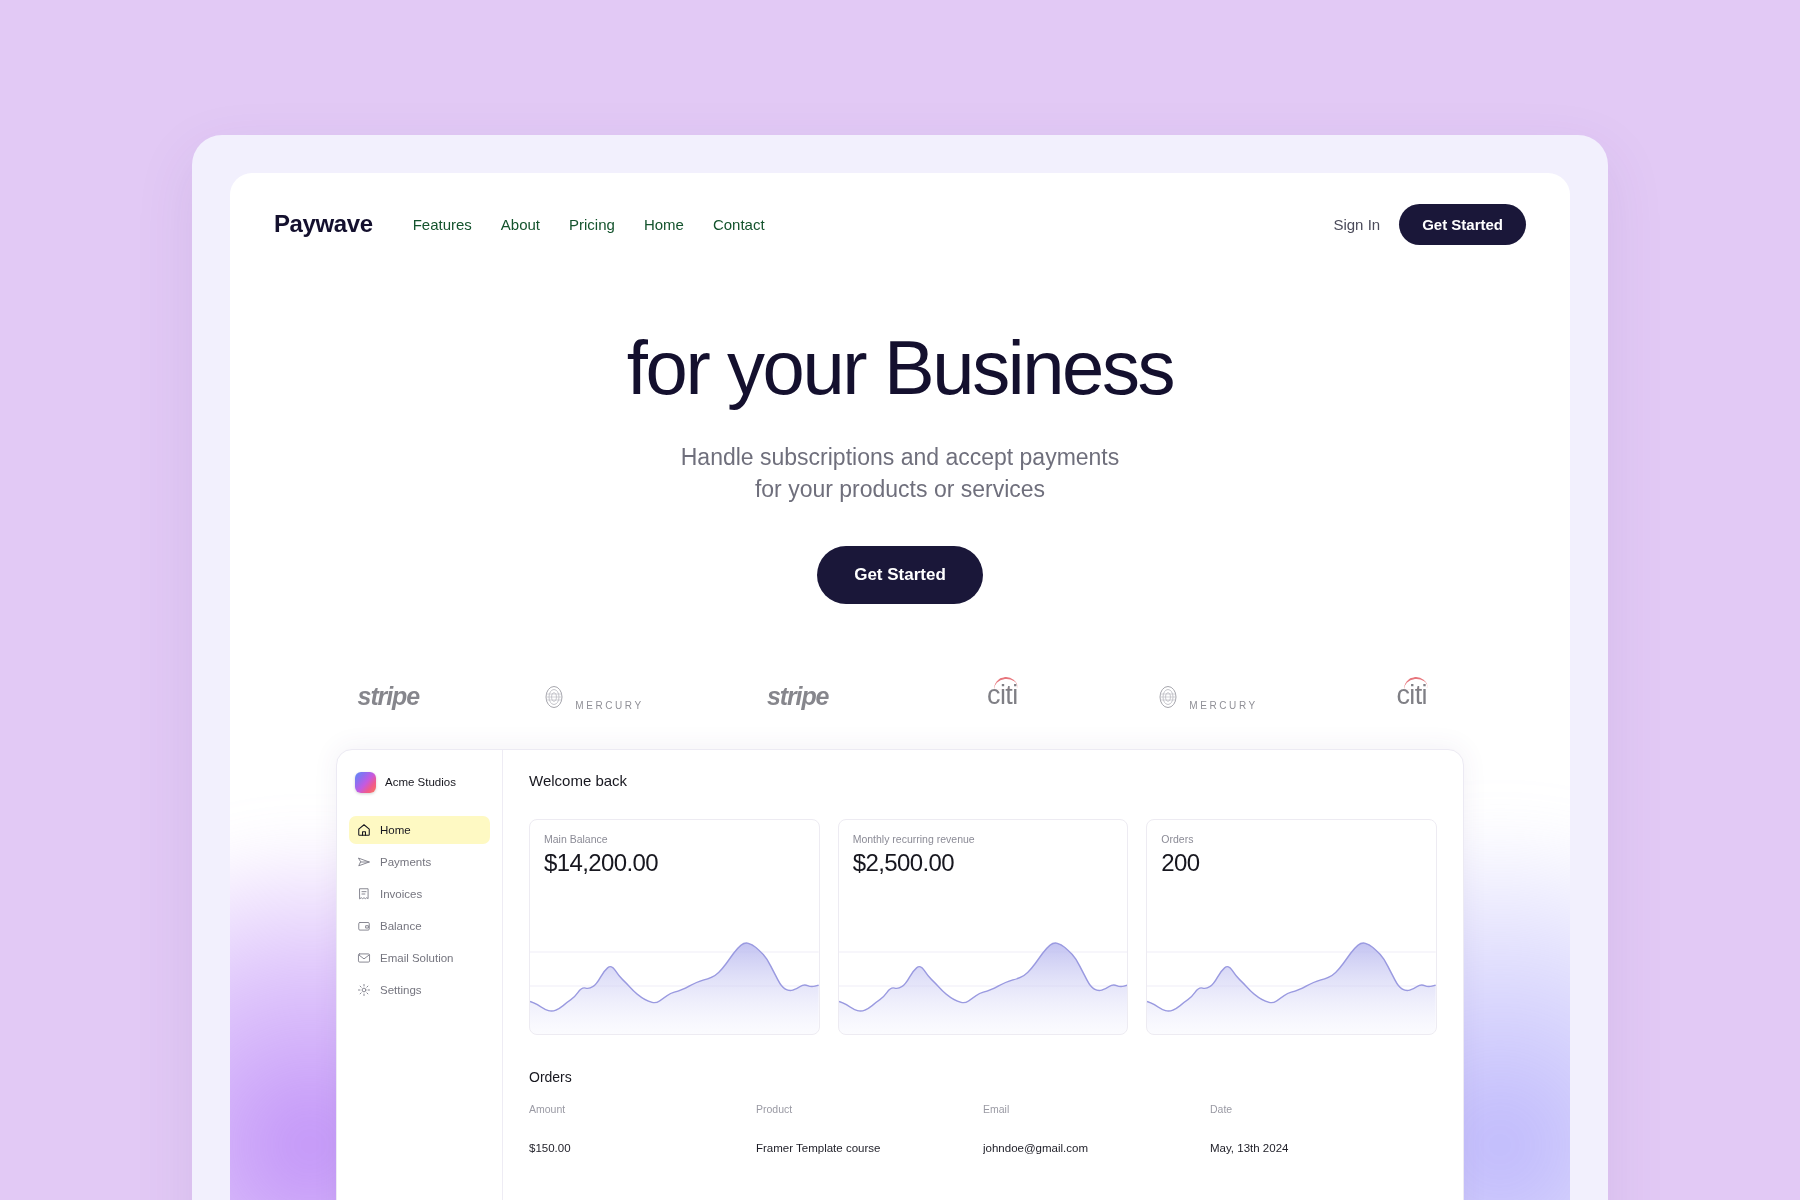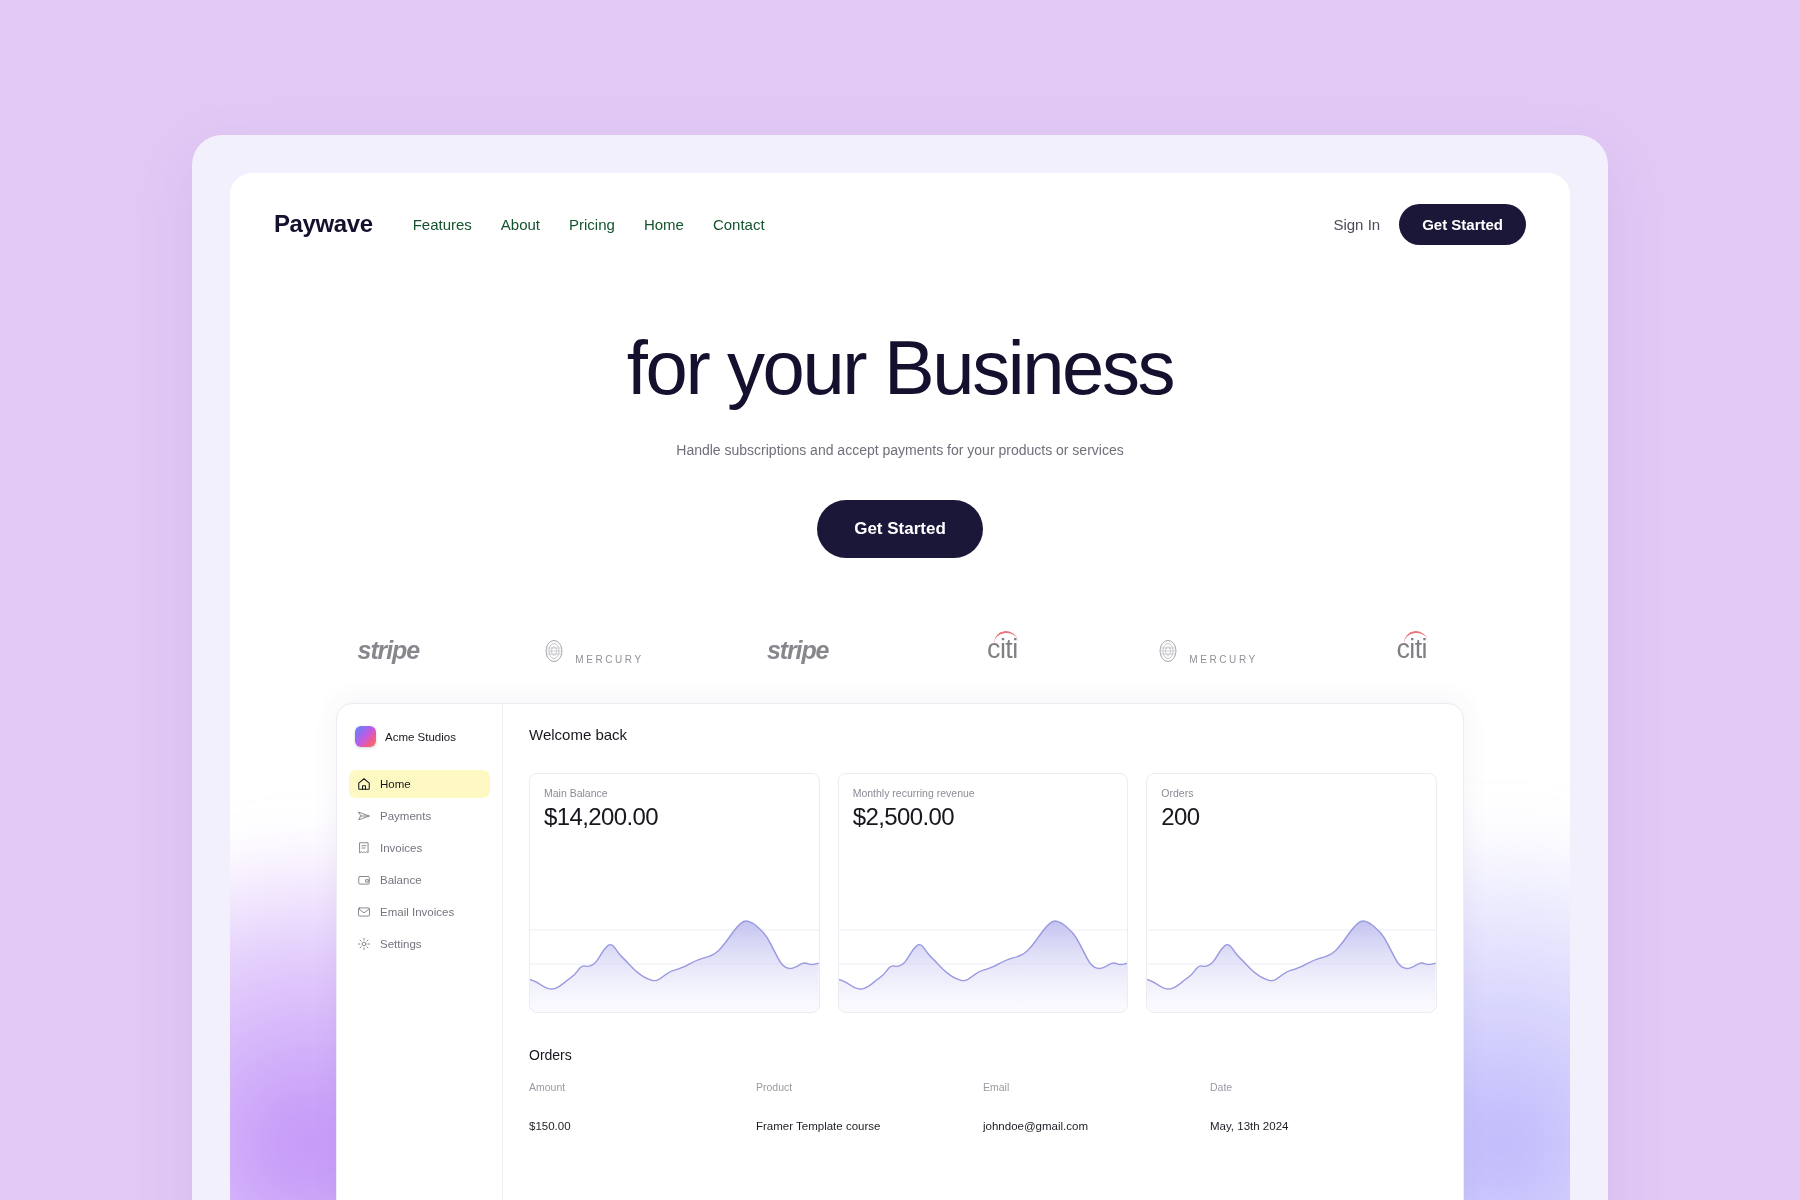--- a/index.html
+++ b/index.html
@@ -79,21 +79,21 @@
   .hero { position:relative; z-index:3; text-align:center; padding-top:72px; }
   .hero h1 {
     font-size:76px; font-weight:400;
     line-height:1.02; letter-spacing:-2.4px;
   }
   .hero .l1 { color:#b07ef0; display:block; }
   .hero .l2 { color:#14102e; display:block; margin-top:10px; }
   .hero p {
     margin:34px auto 0;
     max-width:470px;
-    font-size:14px; line-height:1.42;
+    font-size:23px; line-height:1.42;
     color:#6f6f7c;
   }
   .hero-cta { margin-top:40px; }
   .btn-hero {
     background:#1a1739; color:#fff;
     font-size:17px; font-weight:700;
     border:none; border-radius:999px;
     padding:19px 37px; cursor:pointer;
     font-family:"Liberation Sans", sans-serif;
   }
@@ -160,21 +160,21 @@
   .main { flex:1; padding:22px 26px 0 26px; min-width:0; }
   .welcome { font-size:15px; color:#17171f; font-weight:400; }
 
   .stats { display:flex; gap:18px; margin-top:30px; }
   .stat {
     flex:1; min-width:0;
     border:1px solid #edebf2;
     border-radius:8px;
     overflow:hidden;
     display:flex; flex-direction:column;
-    height:240px;
+    height:216px;
   }
   .stat-label { font-size:10.5px; color:#8b8b96; padding:13px 14px 0 14px; }
   .stat-value { font-size:24px; color:#17171f; padding:4px 14px 0 14px; letter-spacing:-.6px; }
   .spark { margin-top:auto; width:100%; height:110px; display:block; }
 
   .orders-title { font-size:14px; color:#17171f; margin-top:34px; }
   .tbl { width:100%; margin-top:18px; border-collapse:collapse; table-layout:fixed; }
   .tbl th {
     text-align:left; font-size:10.5px; font-weight:400;
     color:#9a9aa4; padding:0 0 16px 0;
@@ -305,21 +305,21 @@
               <path d="M15.5 11.5h4v4h-4z"></path>
             </svg>
             <span>Balance</span>
           </div>
 
           <div class="side-item">
             <svg width="14" height="14" viewBox="0 0 24 24" fill="none" stroke="#80808b" stroke-width="1.6" stroke-linecap="round" stroke-linejoin="round">
               <rect x="2.5" y="5" width="19" height="14" rx="2"></rect>
               <path d="m3.5 7 8.5 6.5L20.5 7"></path>
             </svg>
-            <span>Email Invoices</span>
+            <span>Email Solution</span>
           </div>
 
           <div class="side-item">
             <svg width="14" height="14" viewBox="0 0 24 24" fill="none" stroke="#80808b" stroke-width="1.6" stroke-linecap="round" stroke-linejoin="round">
               <circle cx="12" cy="12" r="3.2"></circle>
               <path d="M12 2.5v2.6M12 18.9v2.6M21.5 12h-2.6M5.1 12H2.5M18.7 5.3l-1.8 1.8M7.1 16.9l-1.8 1.8M18.7 18.7l-1.8-1.8M7.1 7.1 5.3 5.3"></path>
             </svg>
             <span>Settings</span>
           </div>
 

